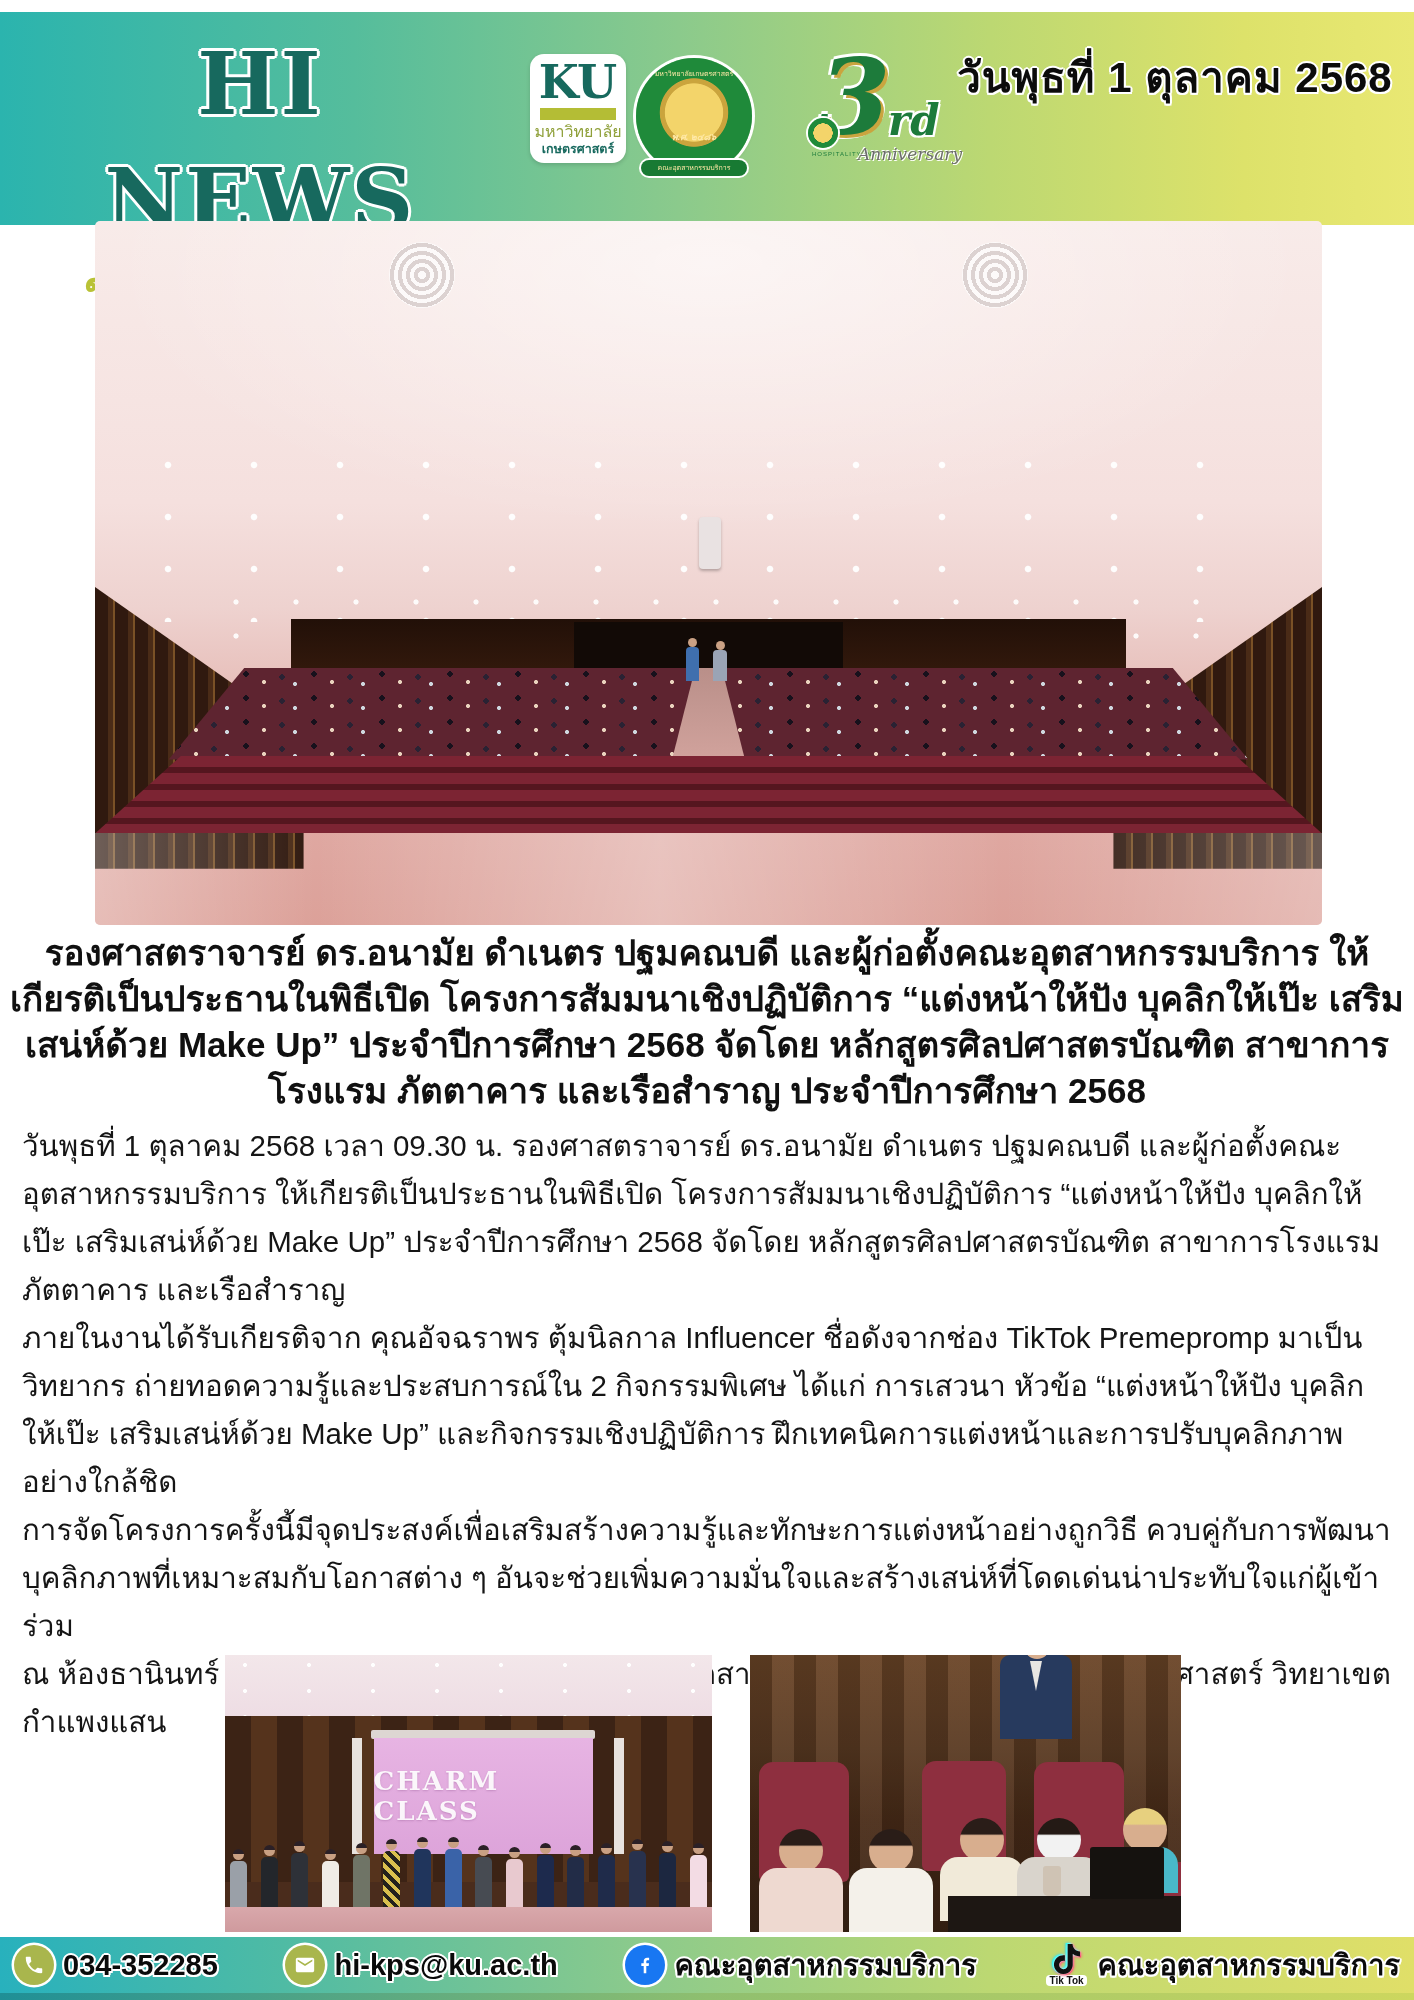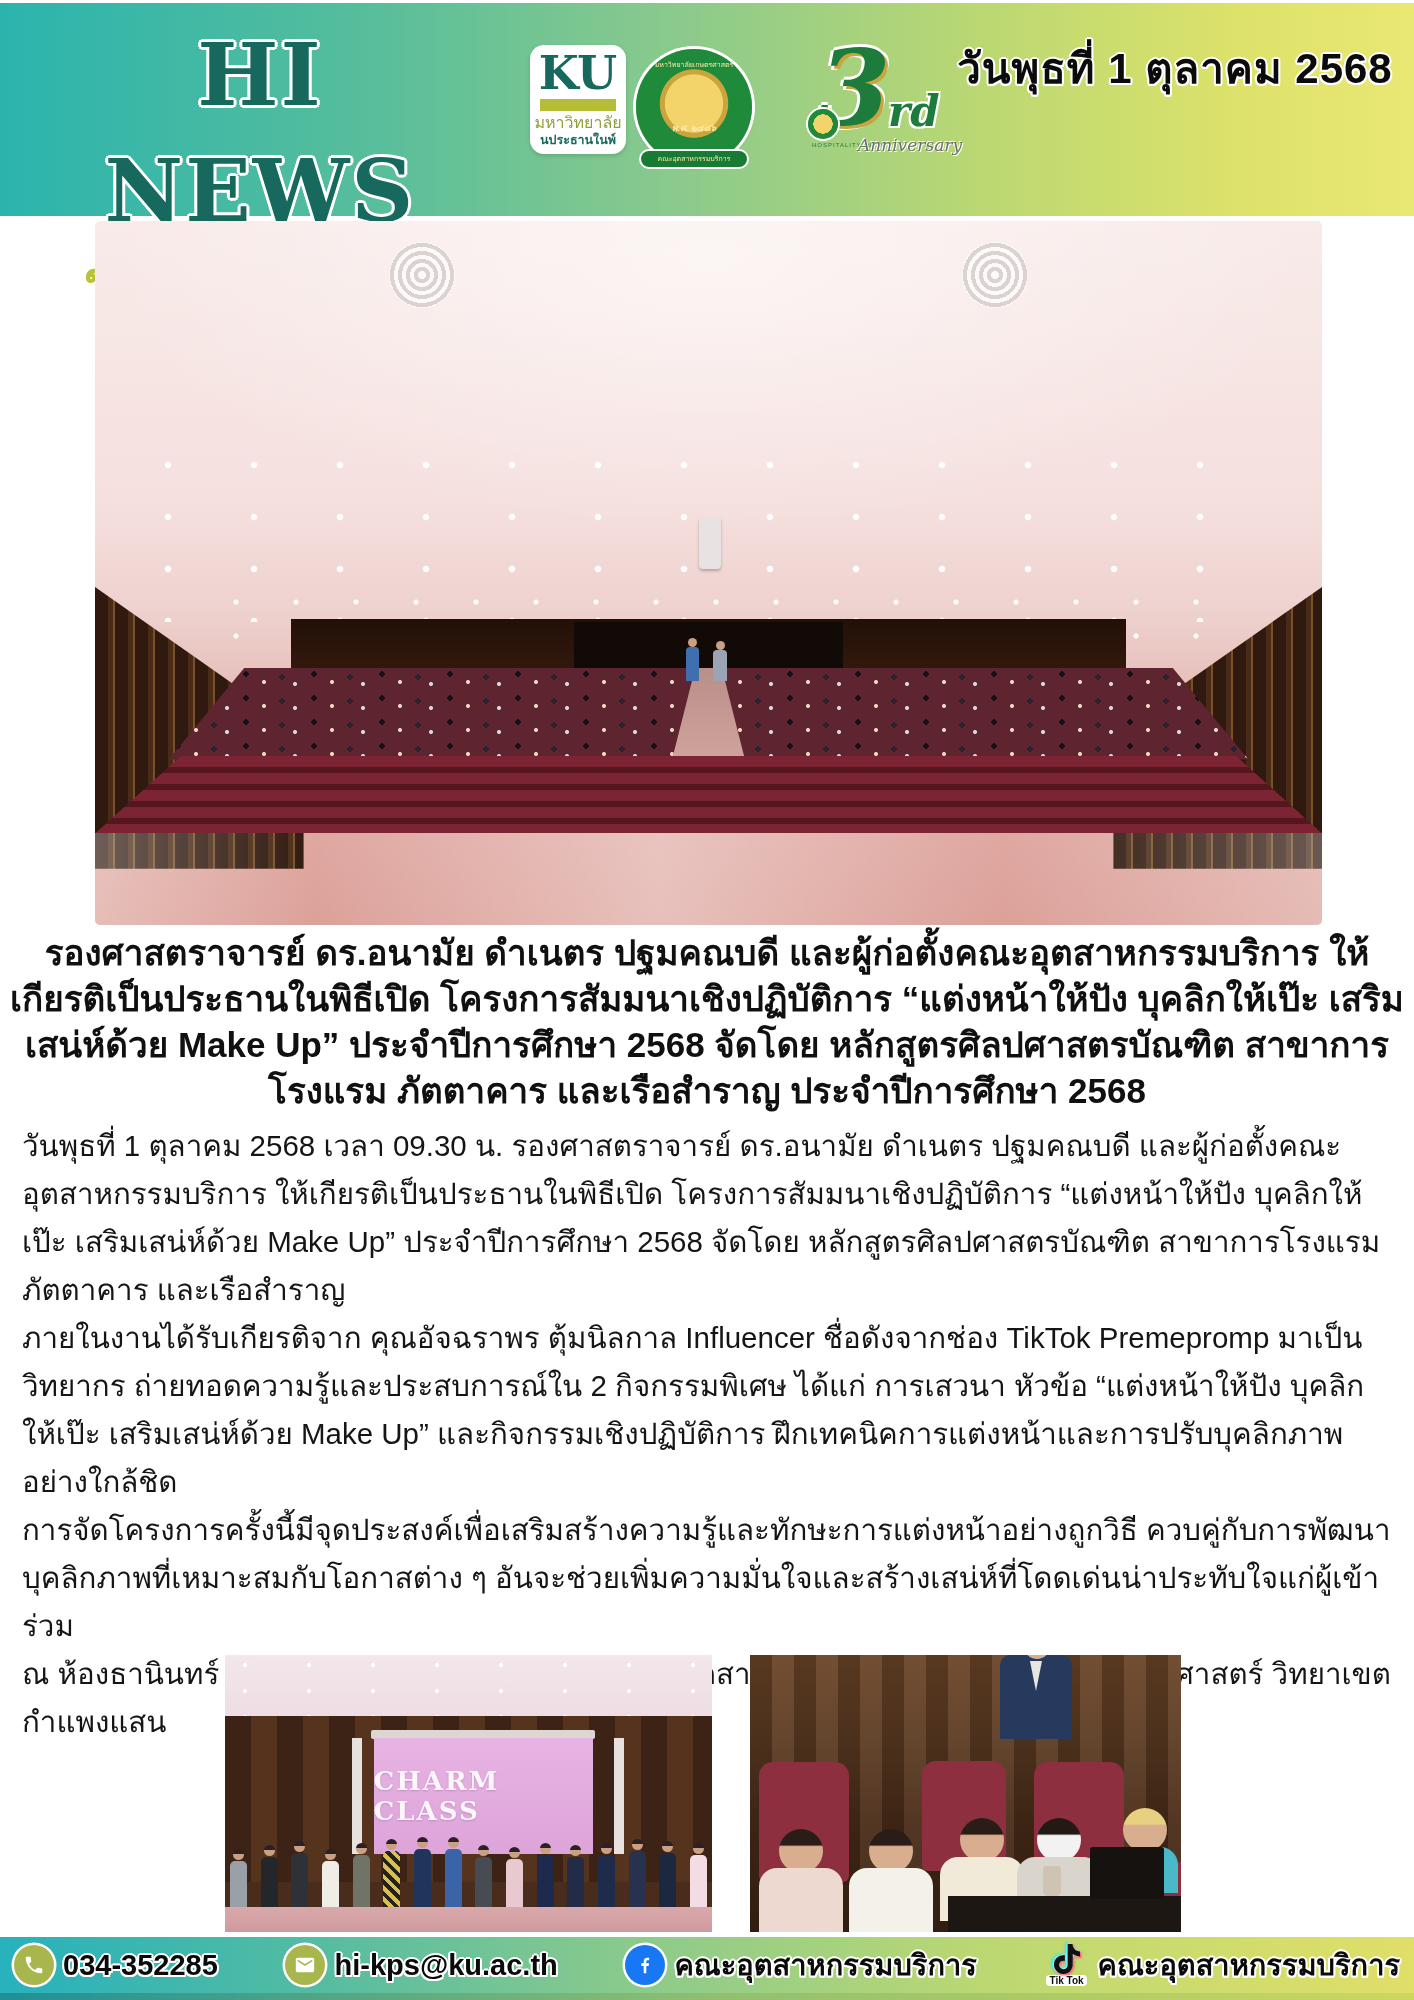--- a/index.html
+++ b/index.html
@@ -1,20 +1,20 @@
 <!DOCTYPE html>
 <html><head>
 <meta charset="utf-8">
 <style>
   html,body{margin:0;padding:0;}
   body{font-family:"Liberation Sans","DejaVu Sans",sans-serif;background:#888;}
   .page{position:relative;width:1414px;height:2000px;margin:0 auto;background:#ffffff;overflow:hidden;}
 
   
-  .header{position:absolute;left:0;top:3px;width:1414px;height:213px;
+  .header{position:absolute;left:0;top:12px;width:1414px;height:213px;
     background:linear-gradient(90deg,#2bb4ae 0%,#55bd9c 25%,#8bca8c 48%,#bcd872 70%,#dde26a 88%,#e9e873 100%);}
   .ow{text-shadow:2px 0 0 #fff,-2px 0 0 #fff,0 2px 0 #fff,0 -2px 0 #fff,1.5px 1.5px 0 #fff,-1.5px 1.5px 0 #fff,1.5px -1.5px 0 #fff,-1.5px -1.5px 0 #fff;}
   .ow3{text-shadow:3px 0 0 #fff,-3px 0 0 #fff,0 3px 0 #fff,0 -3px 0 #fff,2px 2px 0 #fff,-2px 2px 0 #fff,2px -2px 0 #fff,-2px -2px 0 #fff;}
   .brand{position:absolute;left:45px;top:14px;width:430px;text-align:center;}
   .brand-title{font-family:"DejaVu Serif","Liberation Serif",serif;font-weight:bold;font-size:86px;line-height:1.35;color:#17695e;letter-spacing:2px;}
   .brand-sub{font-size:44px;font-weight:bold;color:#b9c236;margin-top:-6px;}
   .ku-card{position:absolute;left:530px;top:42px;width:88px;background:#fff;border-radius:14px;text-align:center;padding:4px 4px 7px 4px;box-shadow:0 2px 4px rgba(0,0,0,.15);}
   .ku-abbr{font-family:"DejaVu Serif","Liberation Serif",serif;font-size:46px;font-weight:bold;color:#17695e;line-height:1.05;}
   .ku-bar{height:12px;background:#b4bd35;margin:2px 6px 3px 6px;}
   .ku-l1{font-size:16px;color:#8fa03a;line-height:1.15;}
@@ -147,21 +147,21 @@
   <div class="header">
     <div class="brand">
       <div class="brand-title ow3">HI NEWS</div>
       <div class="brand-sub ow3">ข่าวประชาสัมพันธ์</div>
     </div>
 
     <div class="ku-card">
       <div class="ku-abbr">KU</div>
       <div class="ku-bar"></div>
       <div class="ku-l1">มหาวิทยาลัย</div>
-      <div class="ku-l2">นประธานในพ์</div>
+      <div class="ku-l2">เกษตรศาสตร์</div>
     </div>
 
     <div class="seal">
       <div class="seal-top">มหาวิทยาลัยเกษตรศาสตร์</div>
       <div class="seal-year">พ.ศ. ๒๔๘๖</div>
       <div class="seal-ribbon">คณะอุตสาหกรรมบริการ</div>
     </div>
 
     <div class="anniv">
       <div class="anniv-3">3</div>

